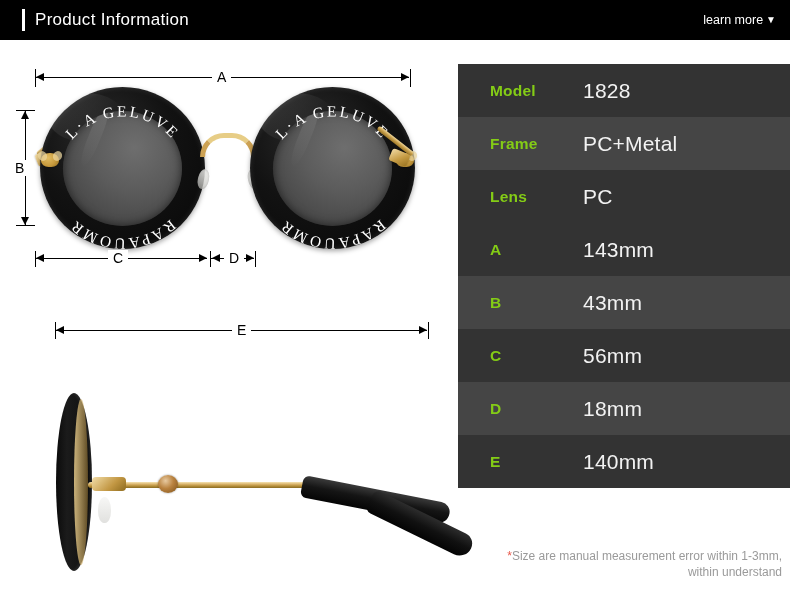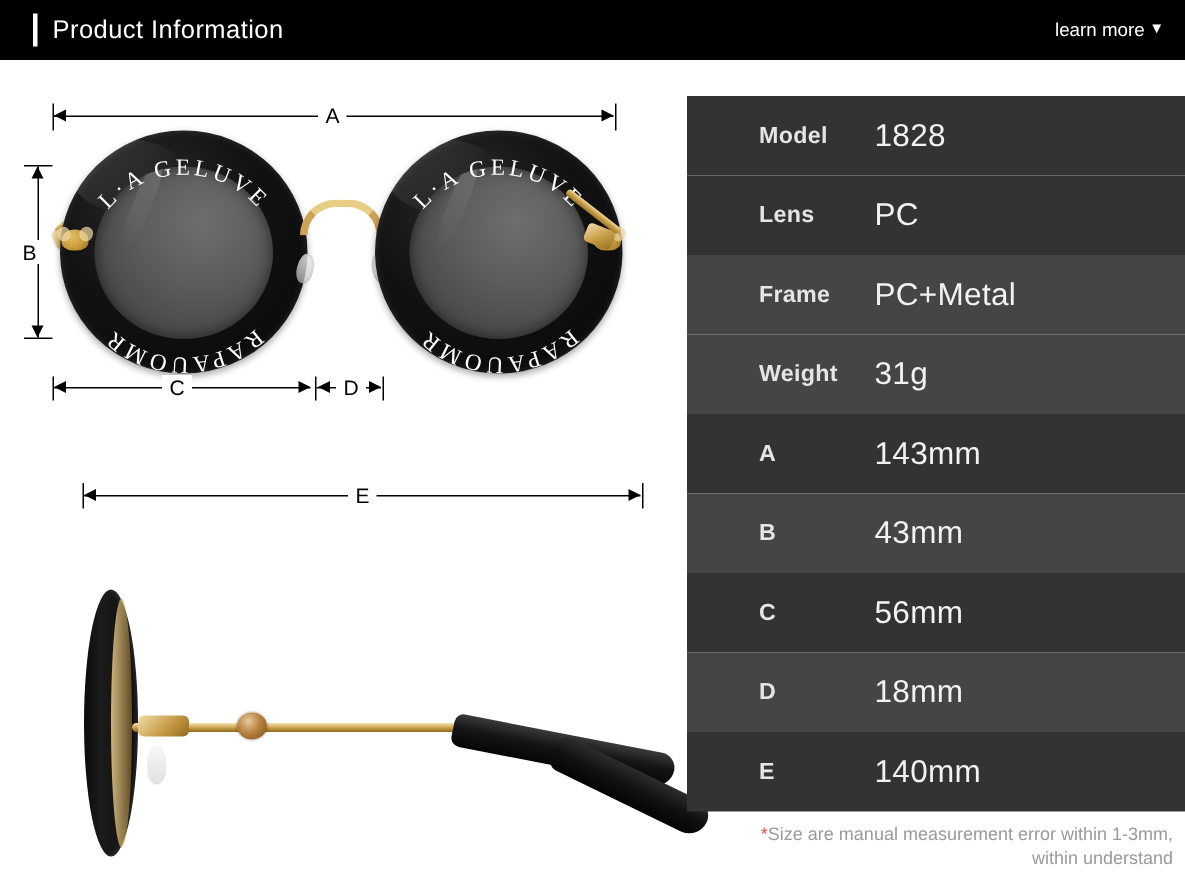--- a/index.html
+++ b/index.html
@@ -173,23 +173,22 @@
     width: 332px; height: 477px;
   }
   .spec-row {
     position: relative; width: 332px; height: 53px;
     display: flex; align-items: center;
   }
   .spec-row.odd  { background: #333333; }
   .spec-row.even { background: #454545; }
   .spec-label {
     position: absolute; left: 32px;
-    color: #e5e5e5; font-size: 15.5px; font-weight: 700;
+    color: #84cc16; font-size: 15.5px; font-weight: 700;
     letter-spacing: .2px;
-    margin-left: 16px;
   }
   .spec-value {
     position: absolute; left: 125px;
     color: #f2f2f2; font-size: 21px; font-weight: 400;
     letter-spacing: .2px;
   }
   #table-note {
     position: absolute; left: 458px; top: 548px;
     width: 332px; text-align: right;
     color: #9a9a9a; font-size: 12px; line-height: 16px;
@@ -303,31 +302,27 @@
       <div id="side-tip2"></div>
     </div>
 
   </div>
 
   <div id="spec-table">
     <div class="spec-row odd">
       <span class="spec-label">Model</span>
       <span class="spec-value">1828</span>
     </div>
-    <div class="spec-row odd">
-      <span class="spec-label">Lens</span>
-      <span class="spec-value">PC</span>
-    </div>
     <div class="spec-row even">
       <span class="spec-label">Frame</span>
       <span class="spec-value">PC+Metal</span>
     </div>
-    <div class="spec-row even">
-      <span class="spec-label">Weight</span>
-      <span class="spec-value">31g</span>
+    <div class="spec-row odd">
+      <span class="spec-label">Lens</span>
+      <span class="spec-value">PC</span>
     </div>
     <div class="spec-row odd">
       <span class="spec-label">A</span>
       <span class="spec-value">143mm</span>
     </div>
     <div class="spec-row even">
       <span class="spec-label">B</span>
       <span class="spec-value">43mm</span>
     </div>
     <div class="spec-row odd">

